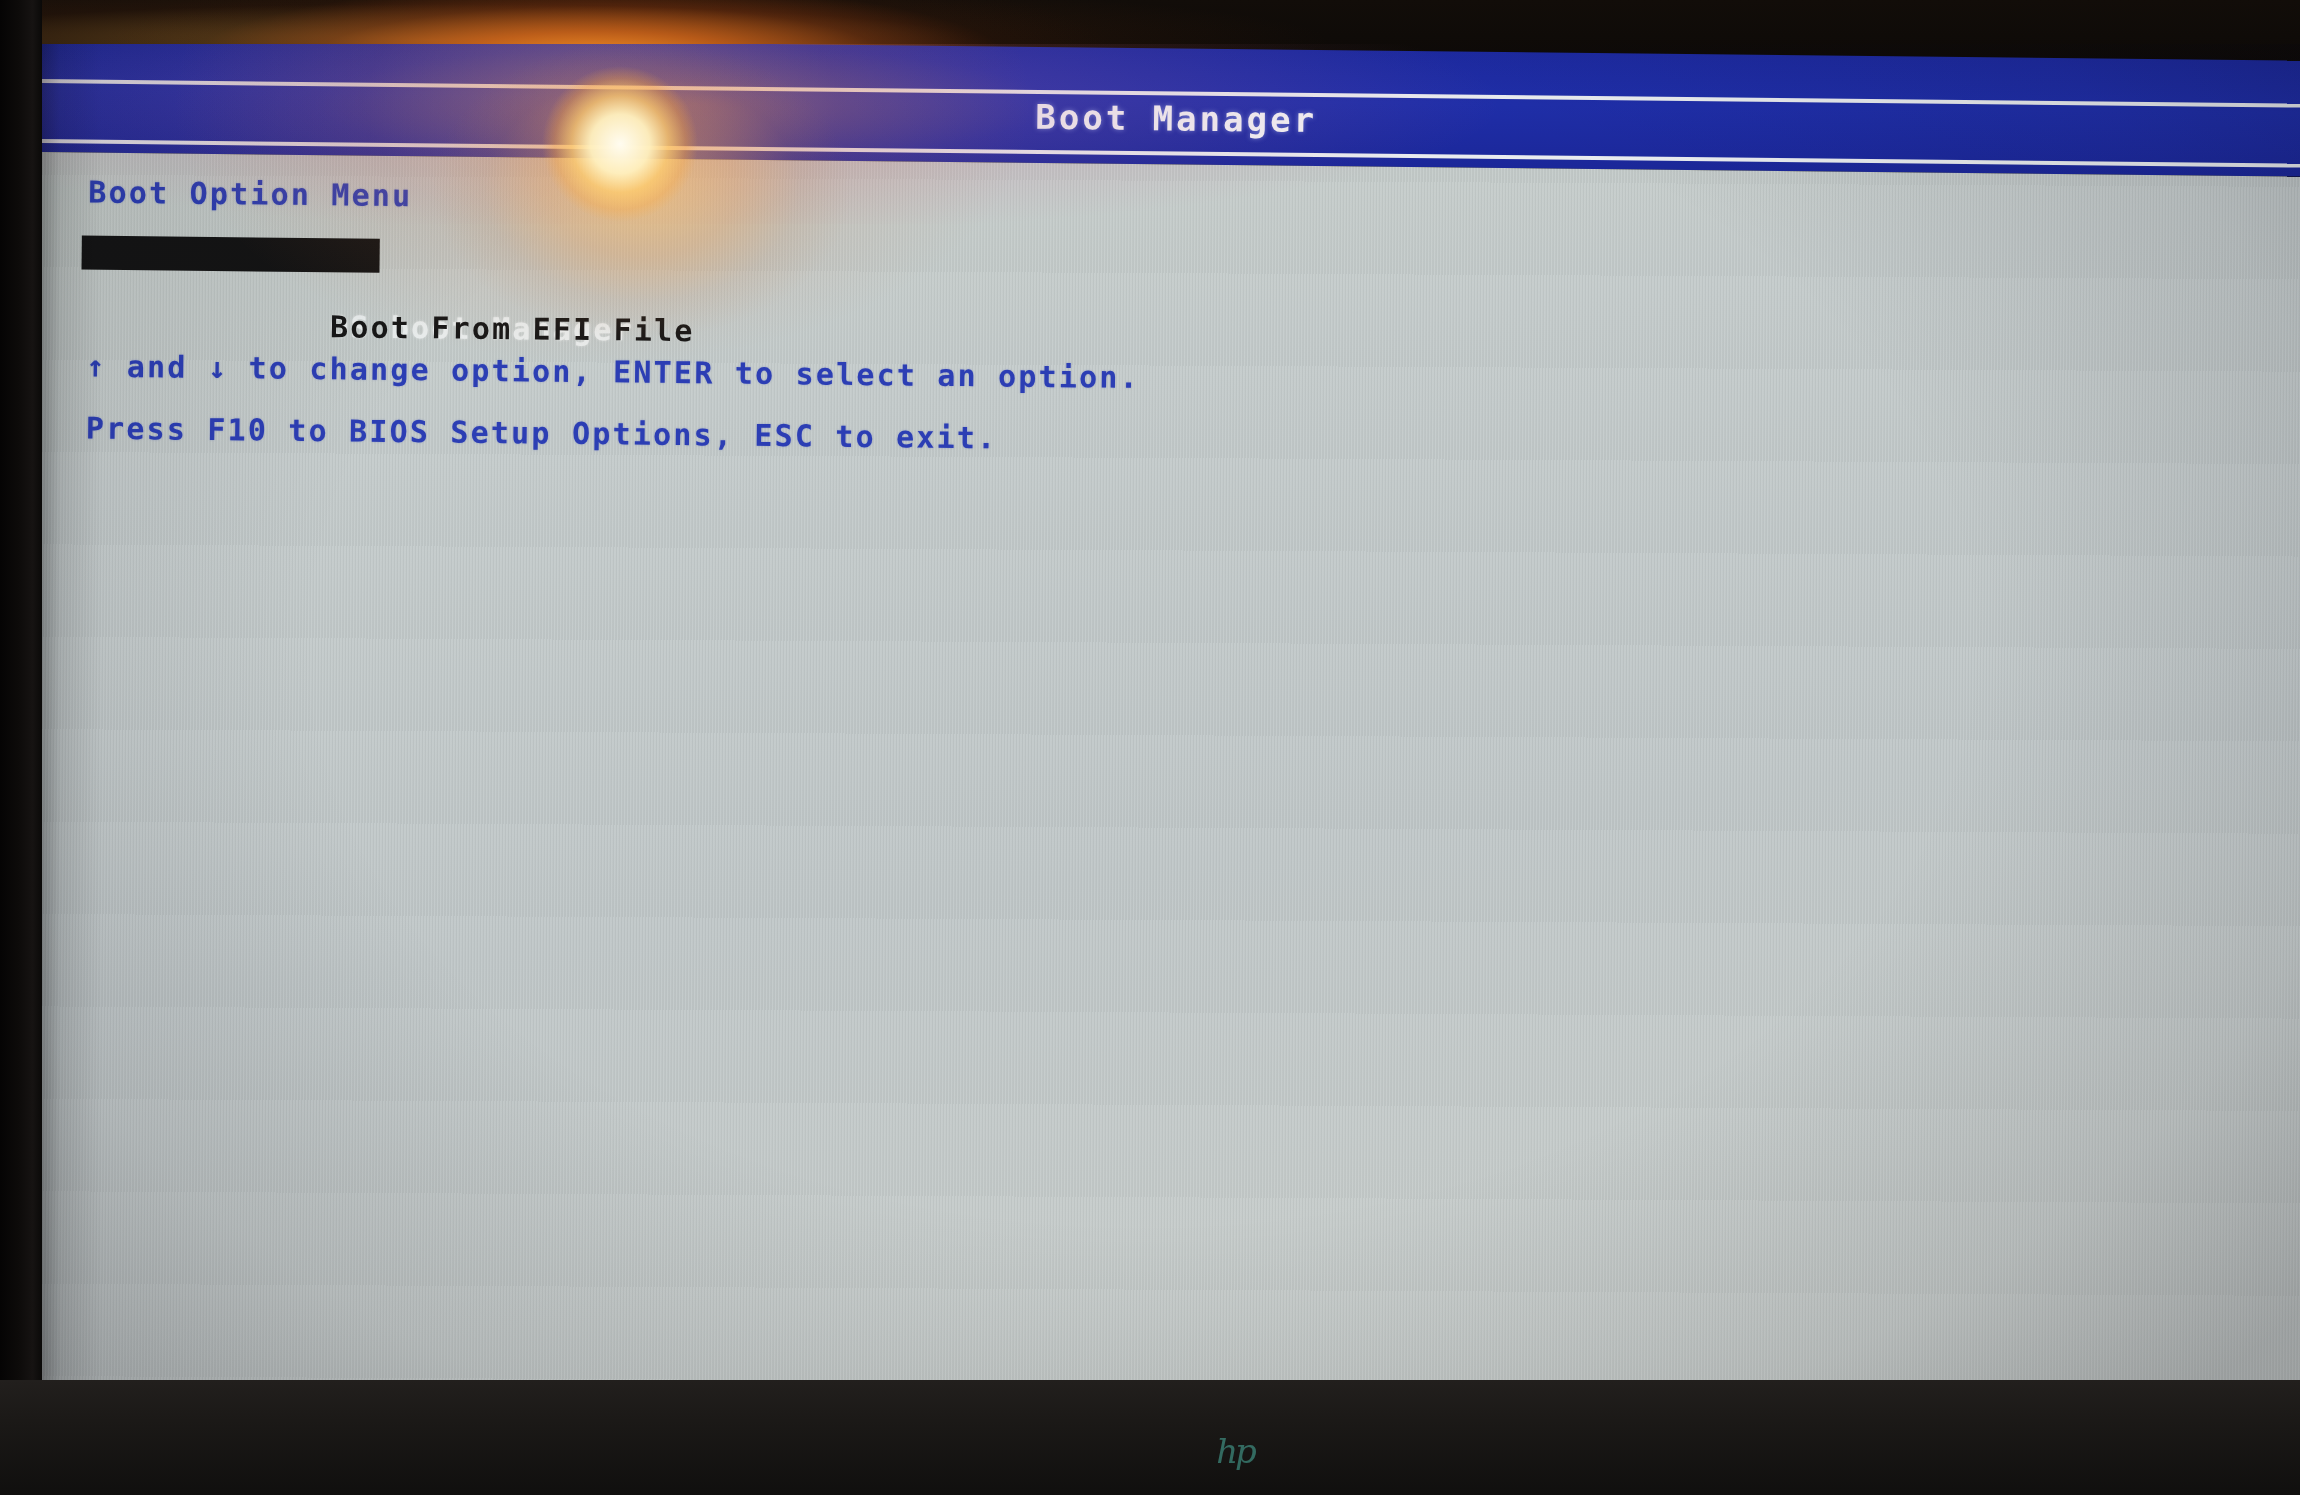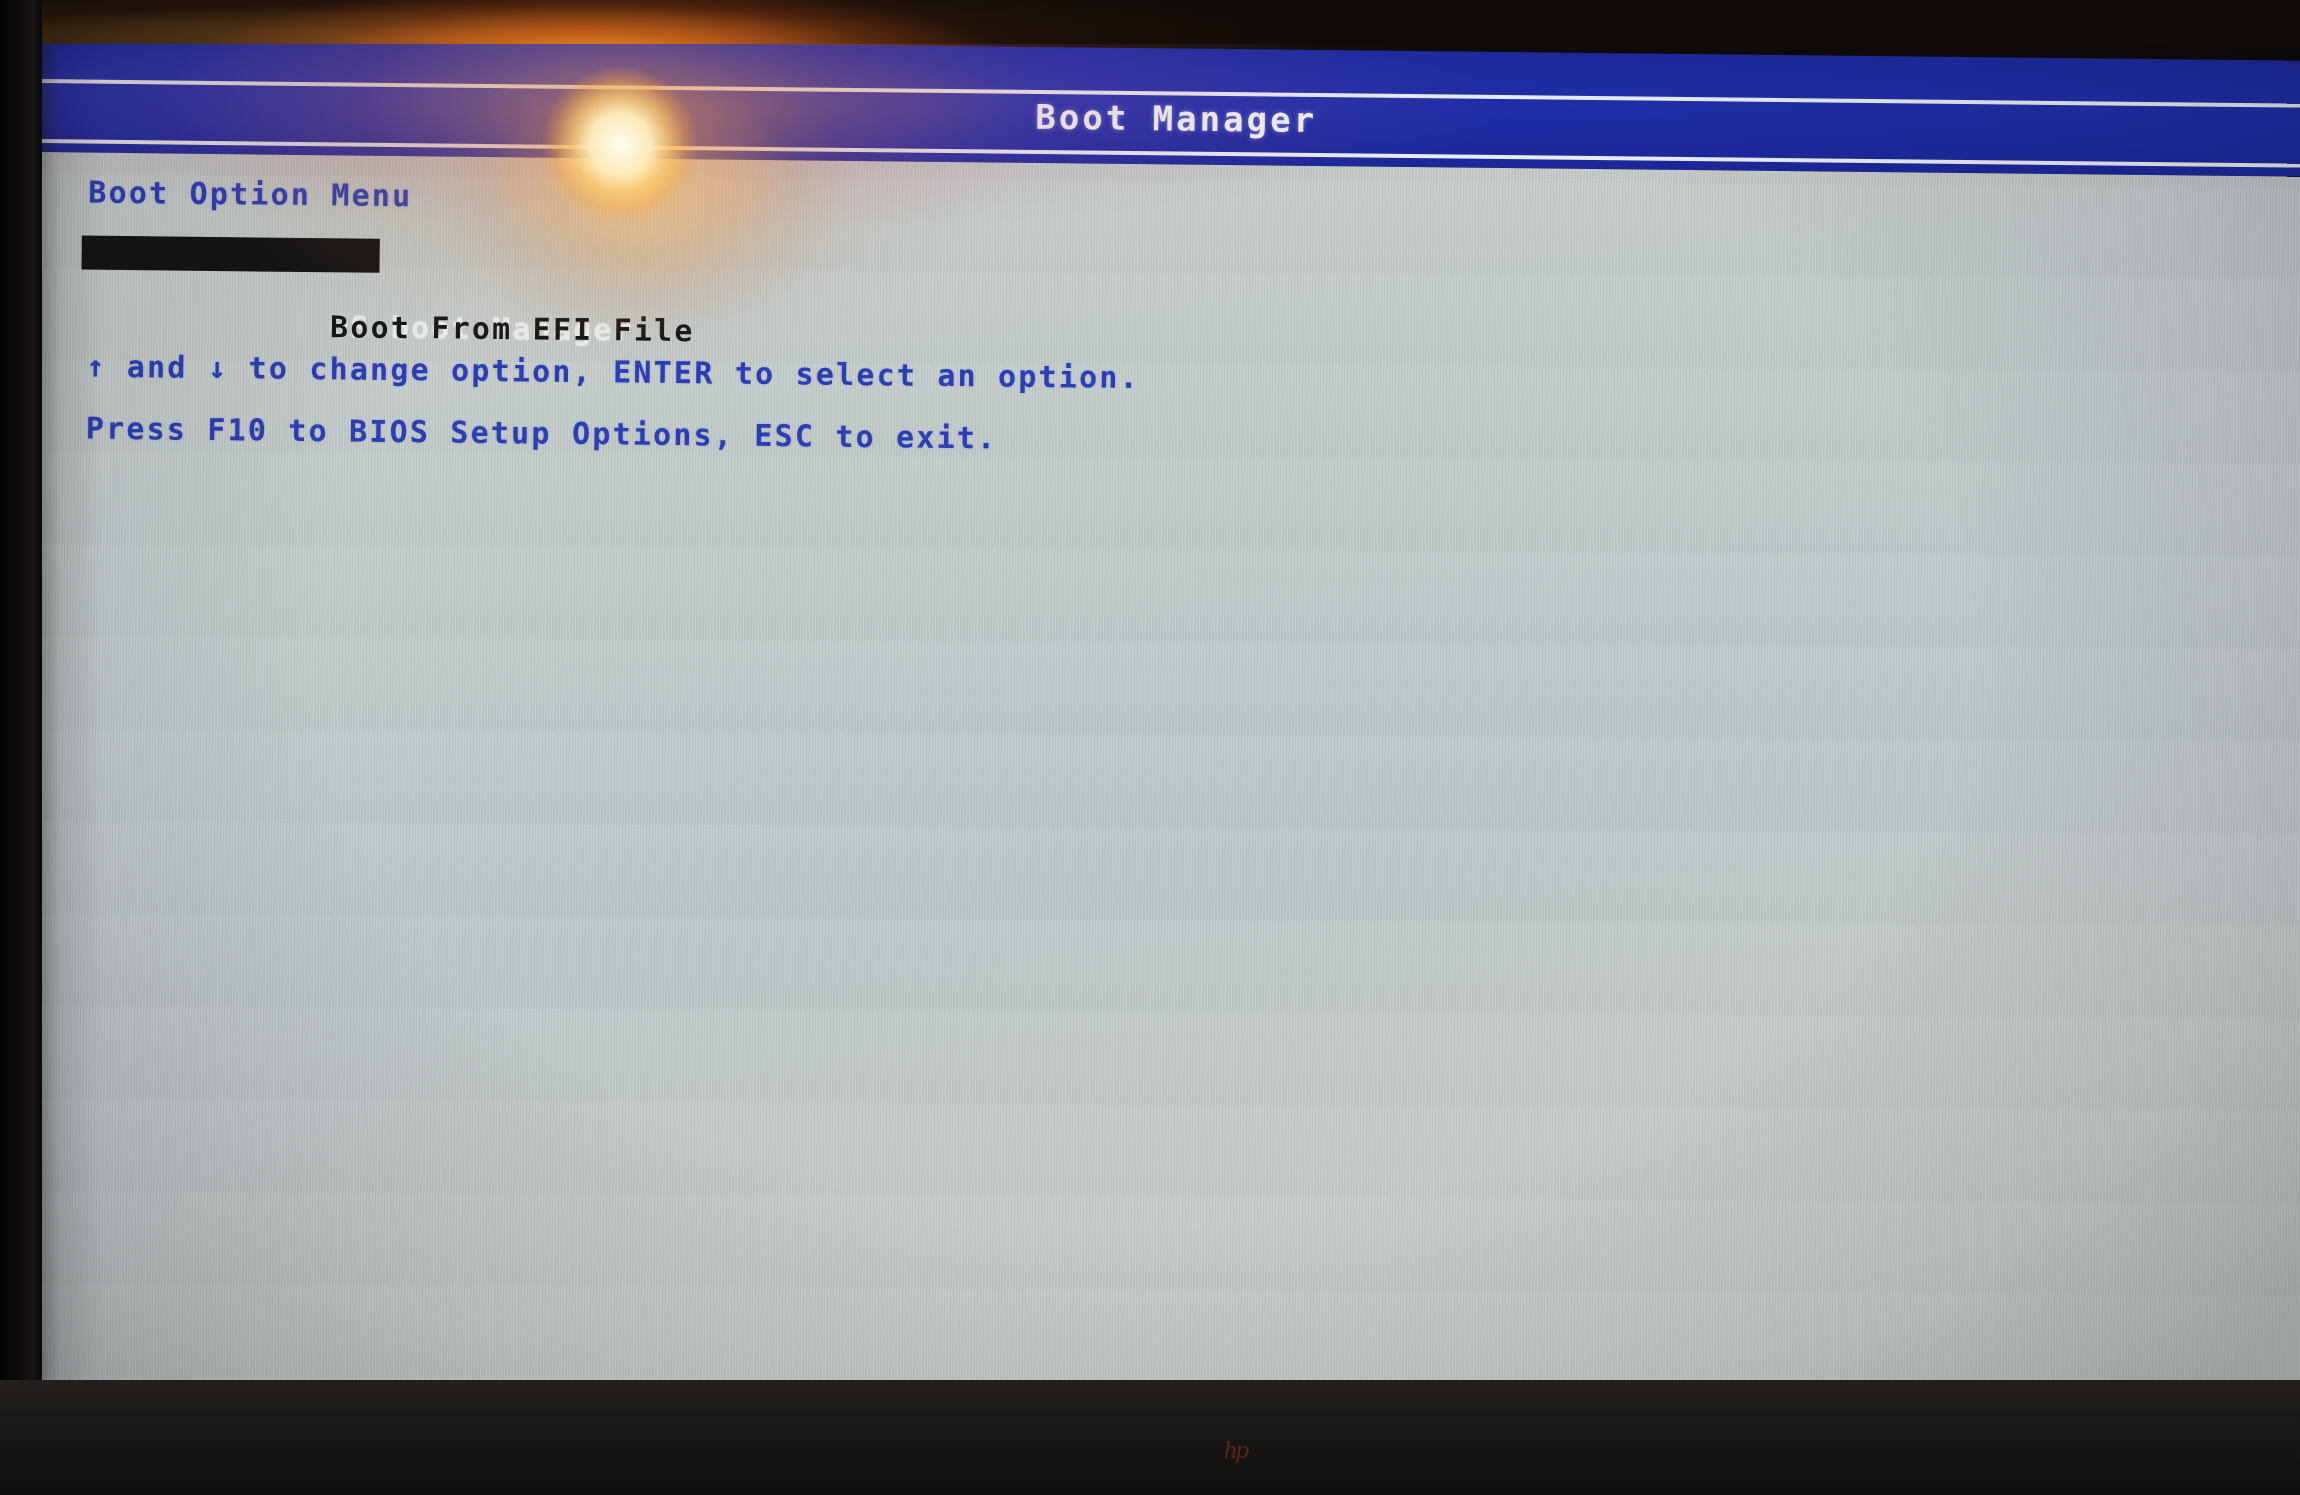--- a/index.html
+++ b/index.html
@@ -64,24 +64,24 @@
     width: 2300px; height: 115px;
     background: linear-gradient(180deg, #221f1d 0%, #1b1917 35%, #100f0e 100%);
     z-index: 6;
   }
   .hp-logo {
     position: absolute;
     left: 1200px; top: 1428px;
     width: 70px; height: 46px;
     z-index: 7;
     opacity: 0.40;
-    color: #c2410c;
+    color: #5eead4;
     font-family: "DejaVu Serif", "Liberation Serif", serif;
     font-style: italic;
-    font-size: 22px;
+    font-size: 34px;
     letter-spacing: -3px;
     text-align: center;
     line-height: 46px;
     user-select: none;
   }
 
   
   #screen {
     position: absolute;
     left: 42px; top: 44px;

